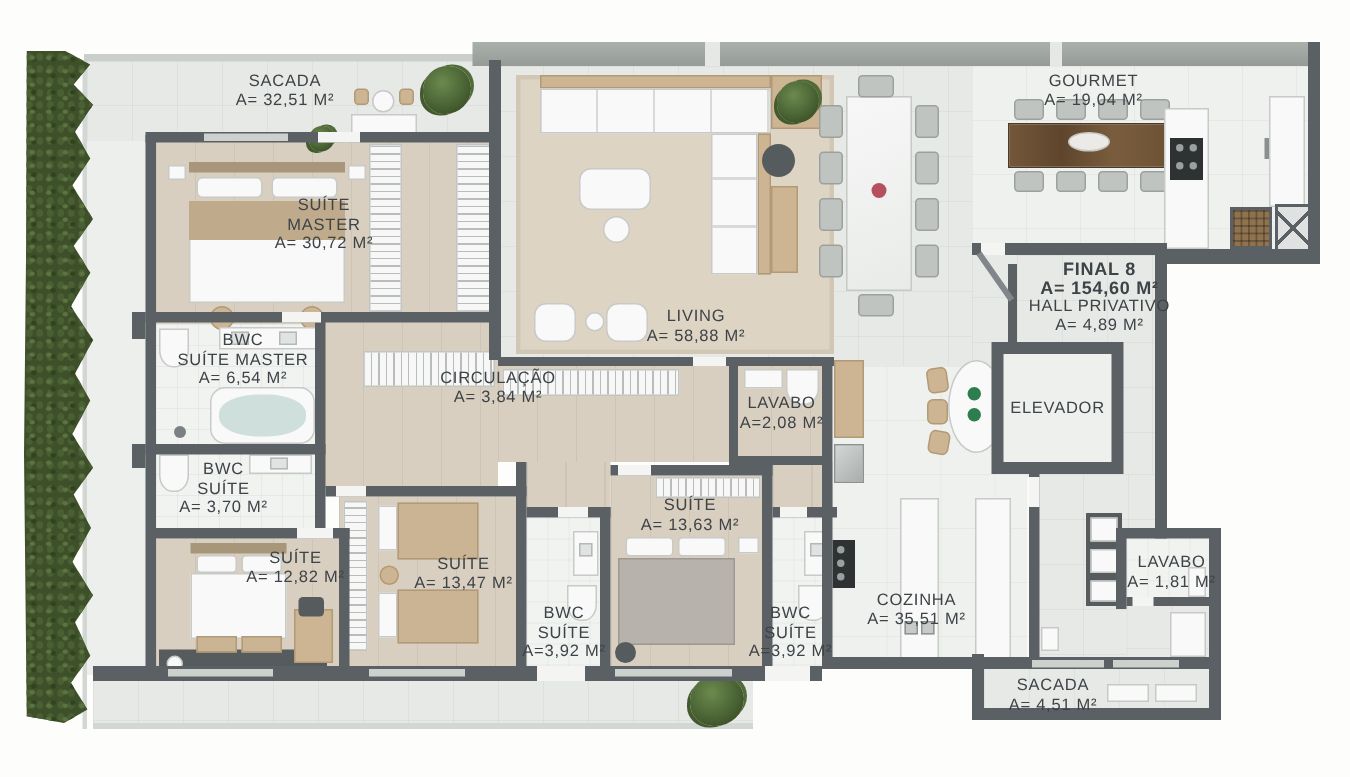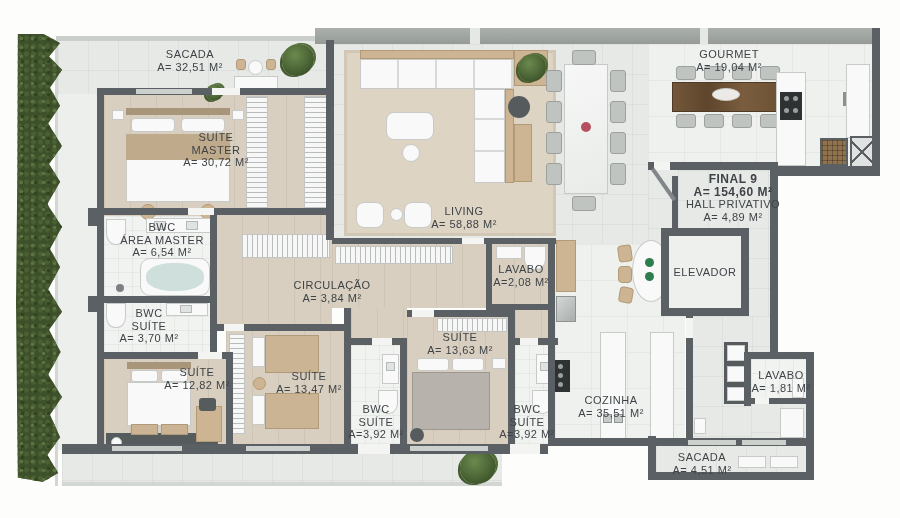--- a/index.html
+++ b/index.html
@@ -298,37 +298,37 @@
     <span>SACADA</span>
     <span>A= 32,51 M²</span>
   </div>
   <div class="lbl" style="left:216px;top:131px">
     <span>SUÍTE</span>
     <span>MASTER</span>
     <span>A= 30,72 M²</span>
   </div>
   <div class="lbl" style="left:162px;top:221px">
     <span>BWC</span>
-    <span>ÁREA MASTER</span>
+    <span>SUÍTE MASTER</span>
     <span>A= 6,54 M²</span>
   </div>
   <div class="lbl" style="left:149px;top:307px">
     <span>BWC</span>
     <span>SUÍTE</span>
     <span>A= 3,70 M²</span>
   </div>
   <div class="lbl" style="left:197px;top:366px">
     <span>SUÍTE</span>
     <span>A= 12,82 M²</span>
   </div>
   <div class="lbl" style="left:309px;top:370px">
     <span>SUÍTE</span>
     <span>A= 13,47 M²</span>
   </div>
-  <div class="lbl" style="left:332px;top:279px">
+  <div class="lbl" style="left:332px;top:246px">
     <span>CIRCULAÇÃO</span>
     <span>A= 3,84 M²</span>
   </div>
   <div class="lbl" style="left:464px;top:205px">
     <span>LIVING</span>
     <span>A= 58,88 M²</span>
   </div>
   <div class="lbl" style="left:521px;top:263px">
     <span>LAVABO</span>
     <span>A=2,08 M²</span>
@@ -345,21 +345,21 @@
   <div class="lbl" style="left:527px;top:403px">
     <span>BWC</span>
     <span>SUÍTE</span>
     <span>A=3,92 M²</span>
   </div>
   <div class="lbl" style="left:729px;top:48px">
     <span>GOURMET</span>
     <span>A= 19,04 M²</span>
   </div>
   <div class="lbl" style="left:733px;top:173px">
-    <span class="b">FINAL 9</span>
+    <span class="b">FINAL 8</span>
     <span class="b">A= 154,60 M²</span>
     <span>HALL PRIVATIVO</span>
     <span>A= 4,89 M²</span>
   </div>
   <div class="lbl" style="left:705px;top:266px">
     <span>ELEVADOR</span>
   </div>
   <div class="lbl" style="left:611px;top:394px">
     <span>COZINHA</span>
     <span>A= 35,51 M²</span>

